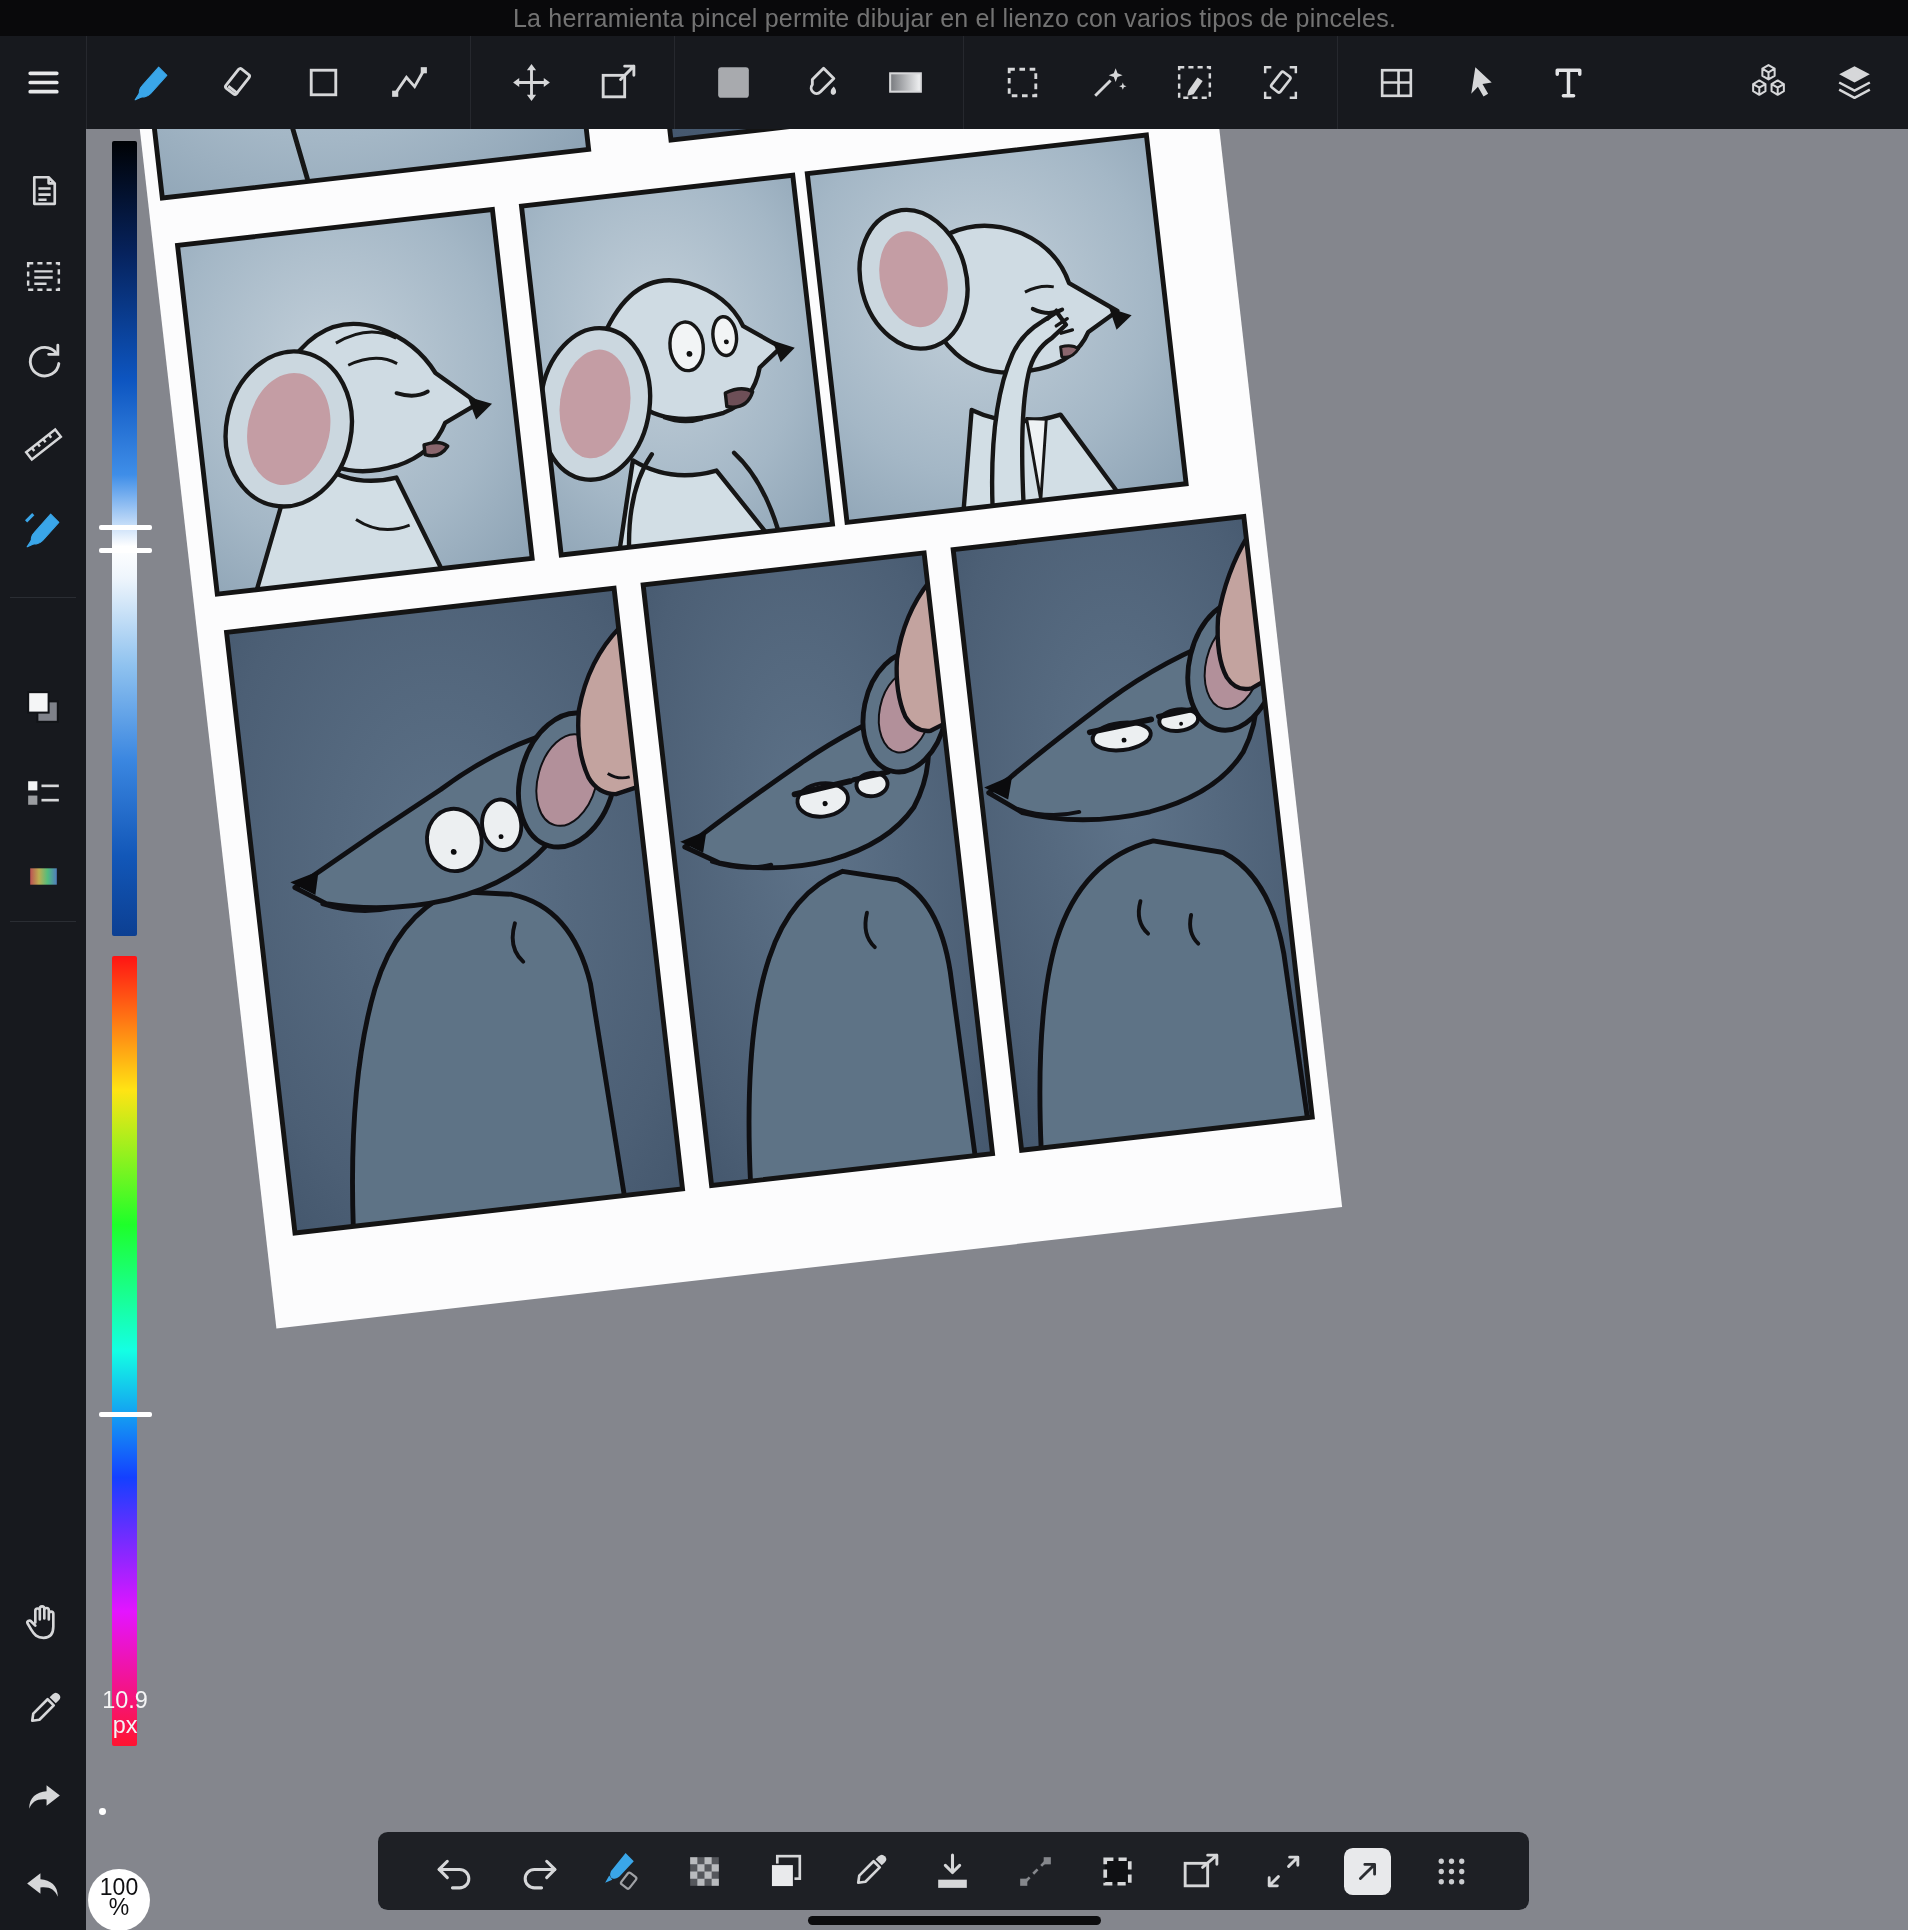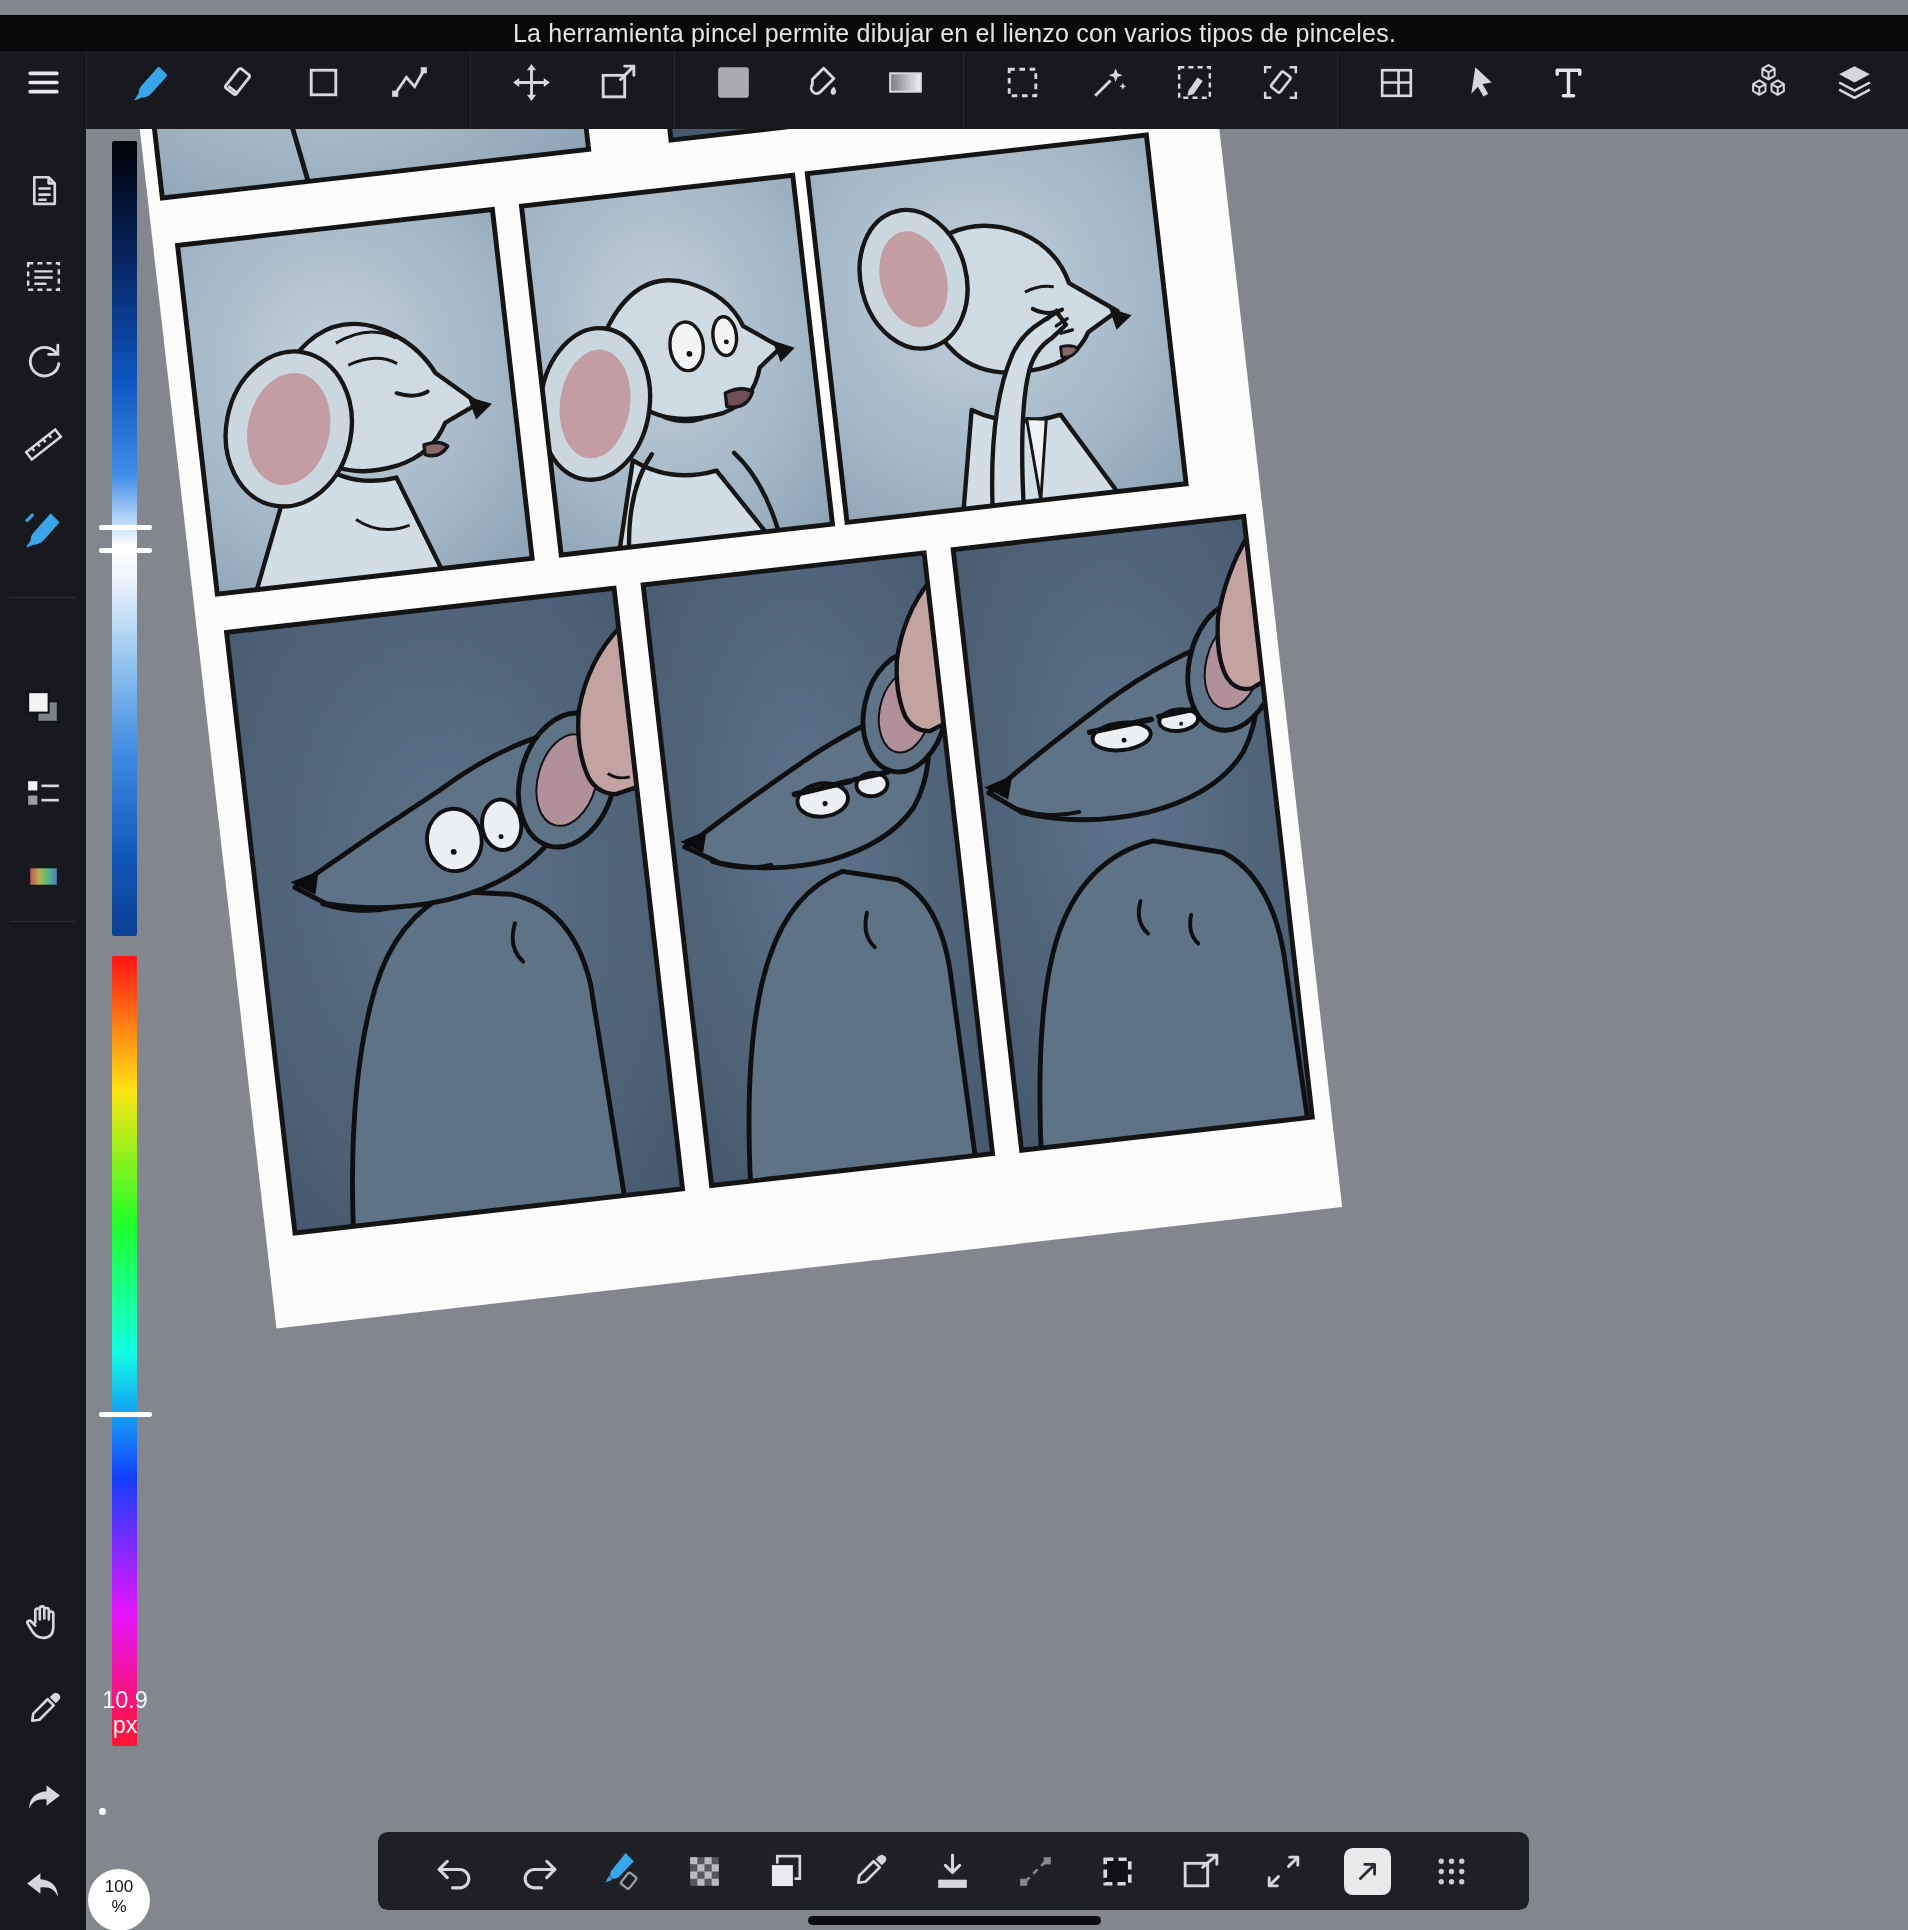--- a/index.html
+++ b/index.html
@@ -6,23 +6,23 @@
   html,body { width:1909px; height:1931px; }
   body {
     position:relative; overflow:hidden;
     background:#84868d;
     font-family:"Liberation Sans", sans-serif;
     -webkit-font-smoothing:antialiased;
   }
   
   .toast {
     position:absolute; top:0; left:0; width:1909px; height:36px;
-    background:#09090b; color:#e5e5e5; font-size:25px;
+    background:#09090b; color:#737373; font-size:25px;
     display:flex; align-items:center; justify-content:center;
-    z-index:40; letter-spacing:0.2px;margin-top:15px;
+    z-index:40; letter-spacing:0.2px;
   }
   
   .topbar {
     position:absolute; top:36px; left:0; width:1909px; height:93px;
     background:#17191e; display:flex; align-items:center; z-index:30;
   }
   .tb-group { display:flex; align-items:center; height:93px; }
   .tb-sep { width:1px; height:93px; background:#26282e; flex:none; }
   .cell {
     width:86px; height:93px; display:flex; align-items:center; justify-content:center;
@@ -62,21 +62,21 @@
     color:#f4f4f5; font-size:23.4px; line-height:25px; z-index:21;
   }
   .size-dot {
     position:absolute; left:99px; top:1808px; width:6.8px; height:6.8px;
     border-radius:50%; background:#ffffff; z-index:22;
   }
   .zoom-badge {
     position:absolute; left:88px; top:1869px; width:62px; height:62px;
     background:#ffffff; border-radius:50%; z-index:22;
     display:flex; flex-direction:column; align-items:center; justify-content:flex-start;
-    padding-top:7.8px; color:#101012; font-size:17px; line-height:20.5px; cursor:pointer;
+    padding-top:7.8px; color:#101012; font-size:23px; line-height:20.5px; cursor:pointer;
   }
   
   .bottombar {
     position:absolute; left:378px; top:1832px; width:1151px; height:78px;
     background:#1e2025; border-radius:9.8px; z-index:25;
     display:flex; align-items:center; justify-content:space-evenly; padding:0 17.6px;
   }
   .bb-item { width:45px; height:45px; cursor:pointer; flex:none; }
   .tile {
     width:47px; height:47px; background:#e8e9eb; border-radius:8.8px;

